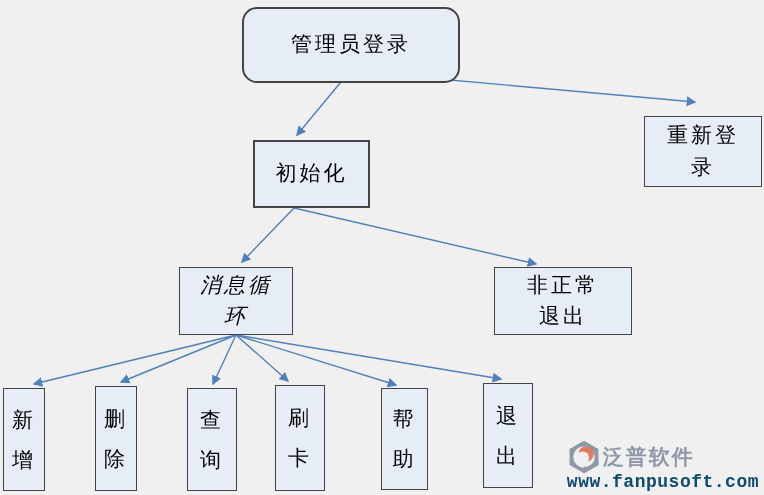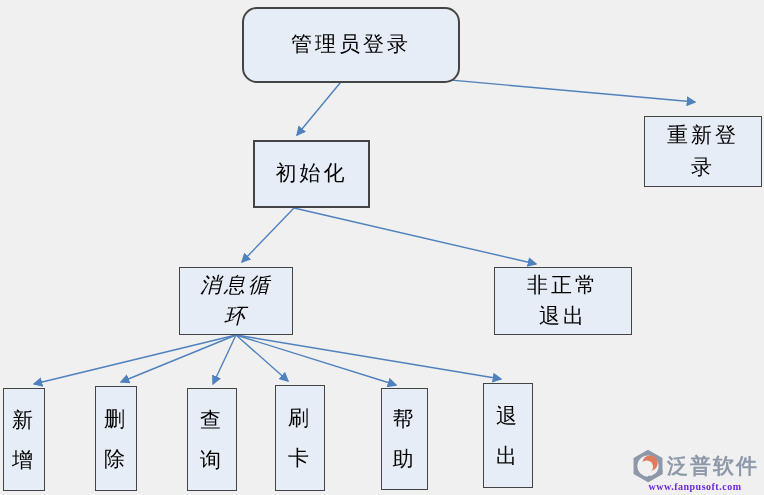--- a/index.html
+++ b/index.html
@@ -44,39 +44,39 @@
   .n-del     { left: 95px;  top: 386px; width: 42px; height: 105px; }
   .n-query   { left: 187px; top: 388px; width: 50px; height: 103px; }
   .n-swipe   { left: 275px; top: 385px; width: 50px; height: 106px; }
   .n-help    { left: 381px; top: 388px; width: 47px; height: 102px; }
   .n-exit    { left: 483px; top: 383px; width: 50px; height: 105px; }
   
   .logo {
     position: absolute;
     right: 5px;
     bottom: 3px;
-    font-family: Liberation Serif, serif;
+    font-family: Liberation Mono, monospace;
     text-align: center;
   }
   .logo-row {
     display: flex;
     align-items: center;
     justify-content: flex-start;
     gap: 2px;
   }
   .logo-brand {
     font-size: 21px;
     font-weight: bold;
     color: #8e98a8;
     letter-spacing: 2px;
   }
   .logo-url {
-    font-size: 10px;
+    font-size: 18px;
     font-weight: bold;
-    color: #6d28d9;
+    color: #0c4a6e;
     letter-spacing: 0.5px;
     margin-top: -2px;
   }
 </style>
 </head>
 <body>
 
 <div id="stage">
 
   <svg id="edges" viewBox="0 0 764 495" xmlns="http://www.w3.org/2000/svg">

